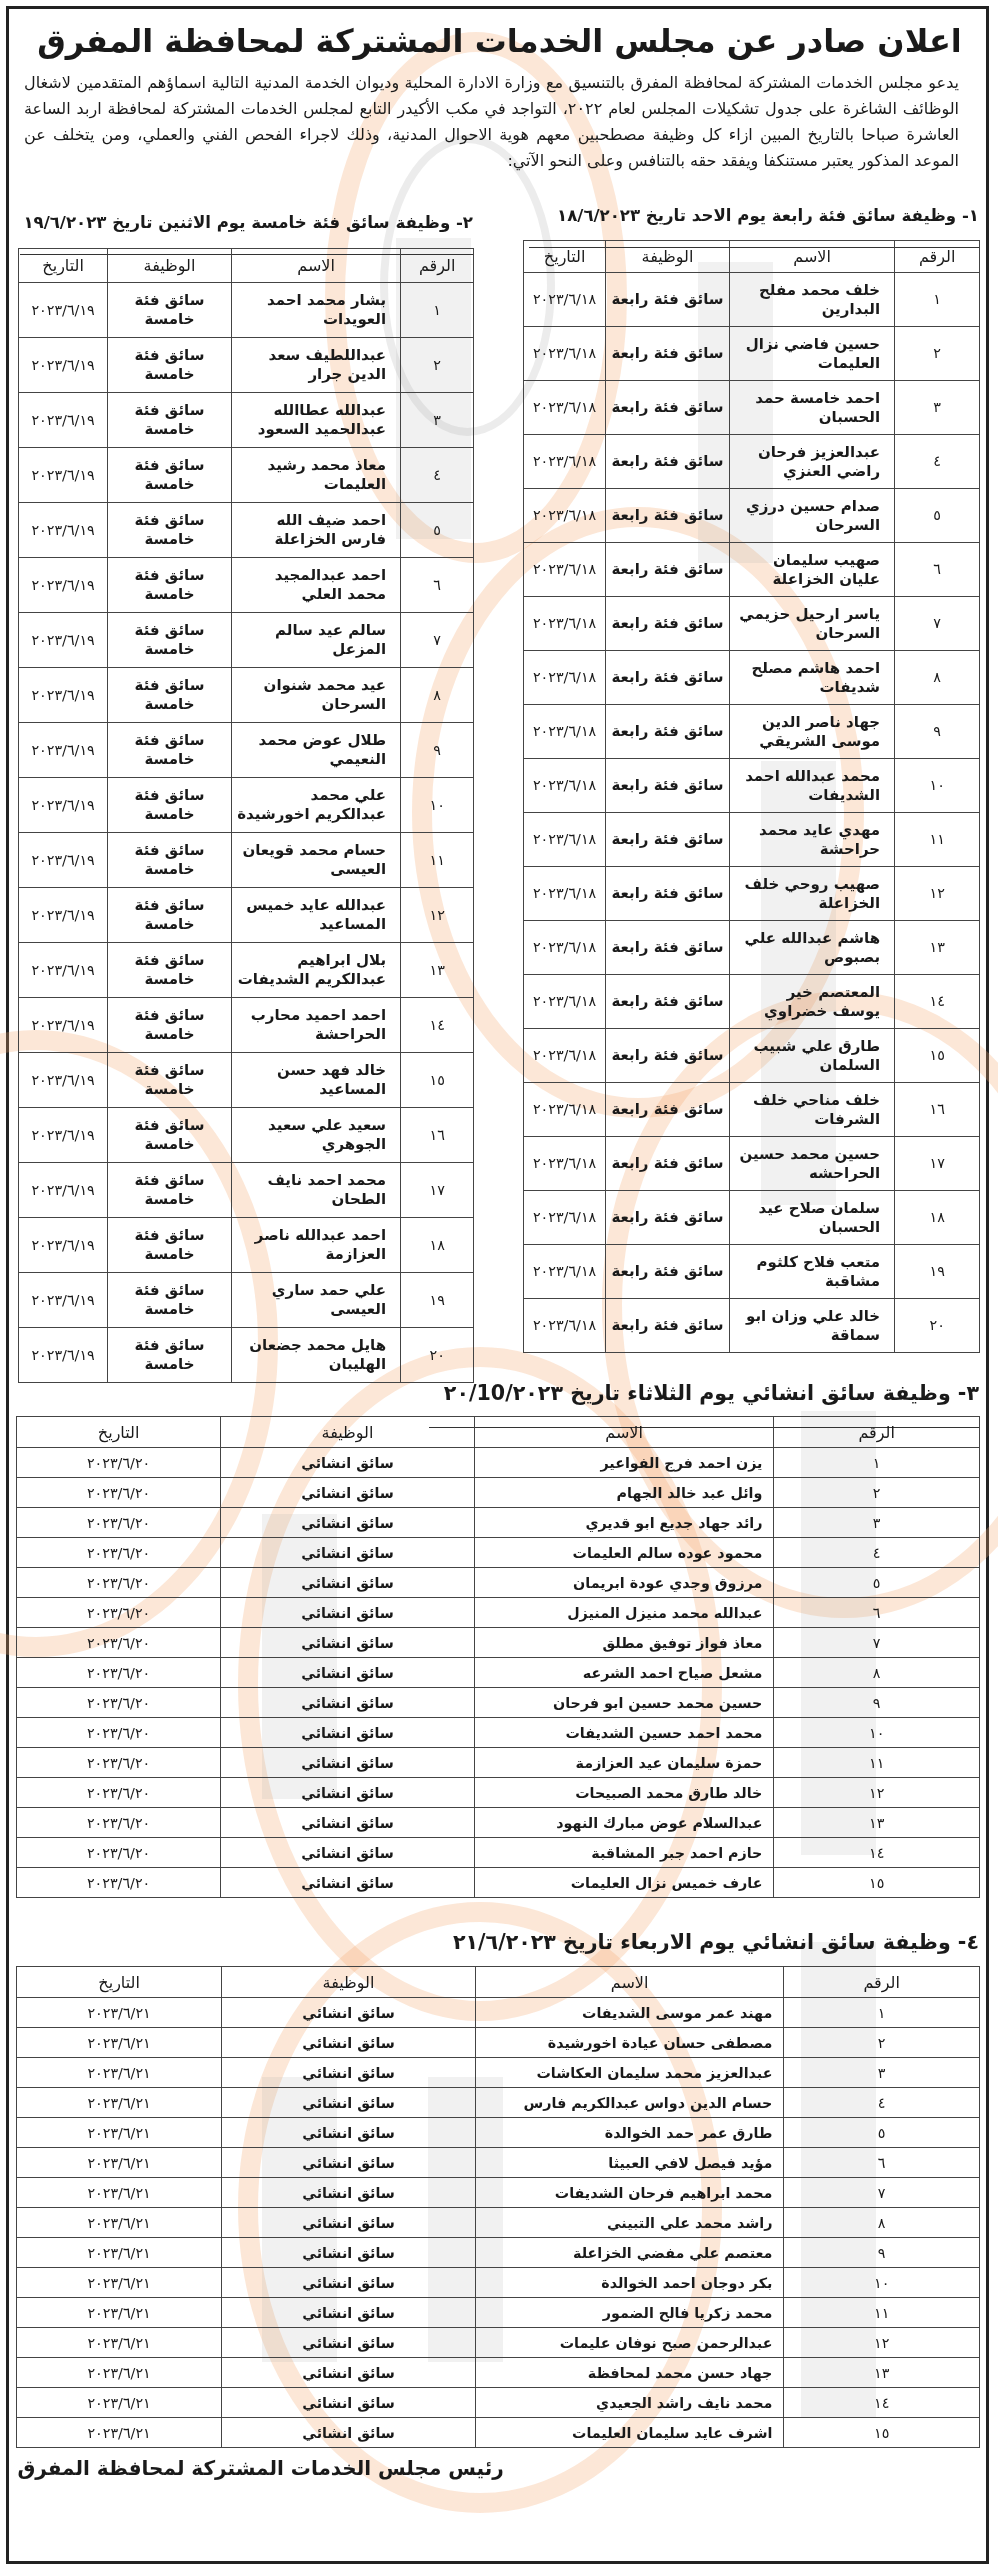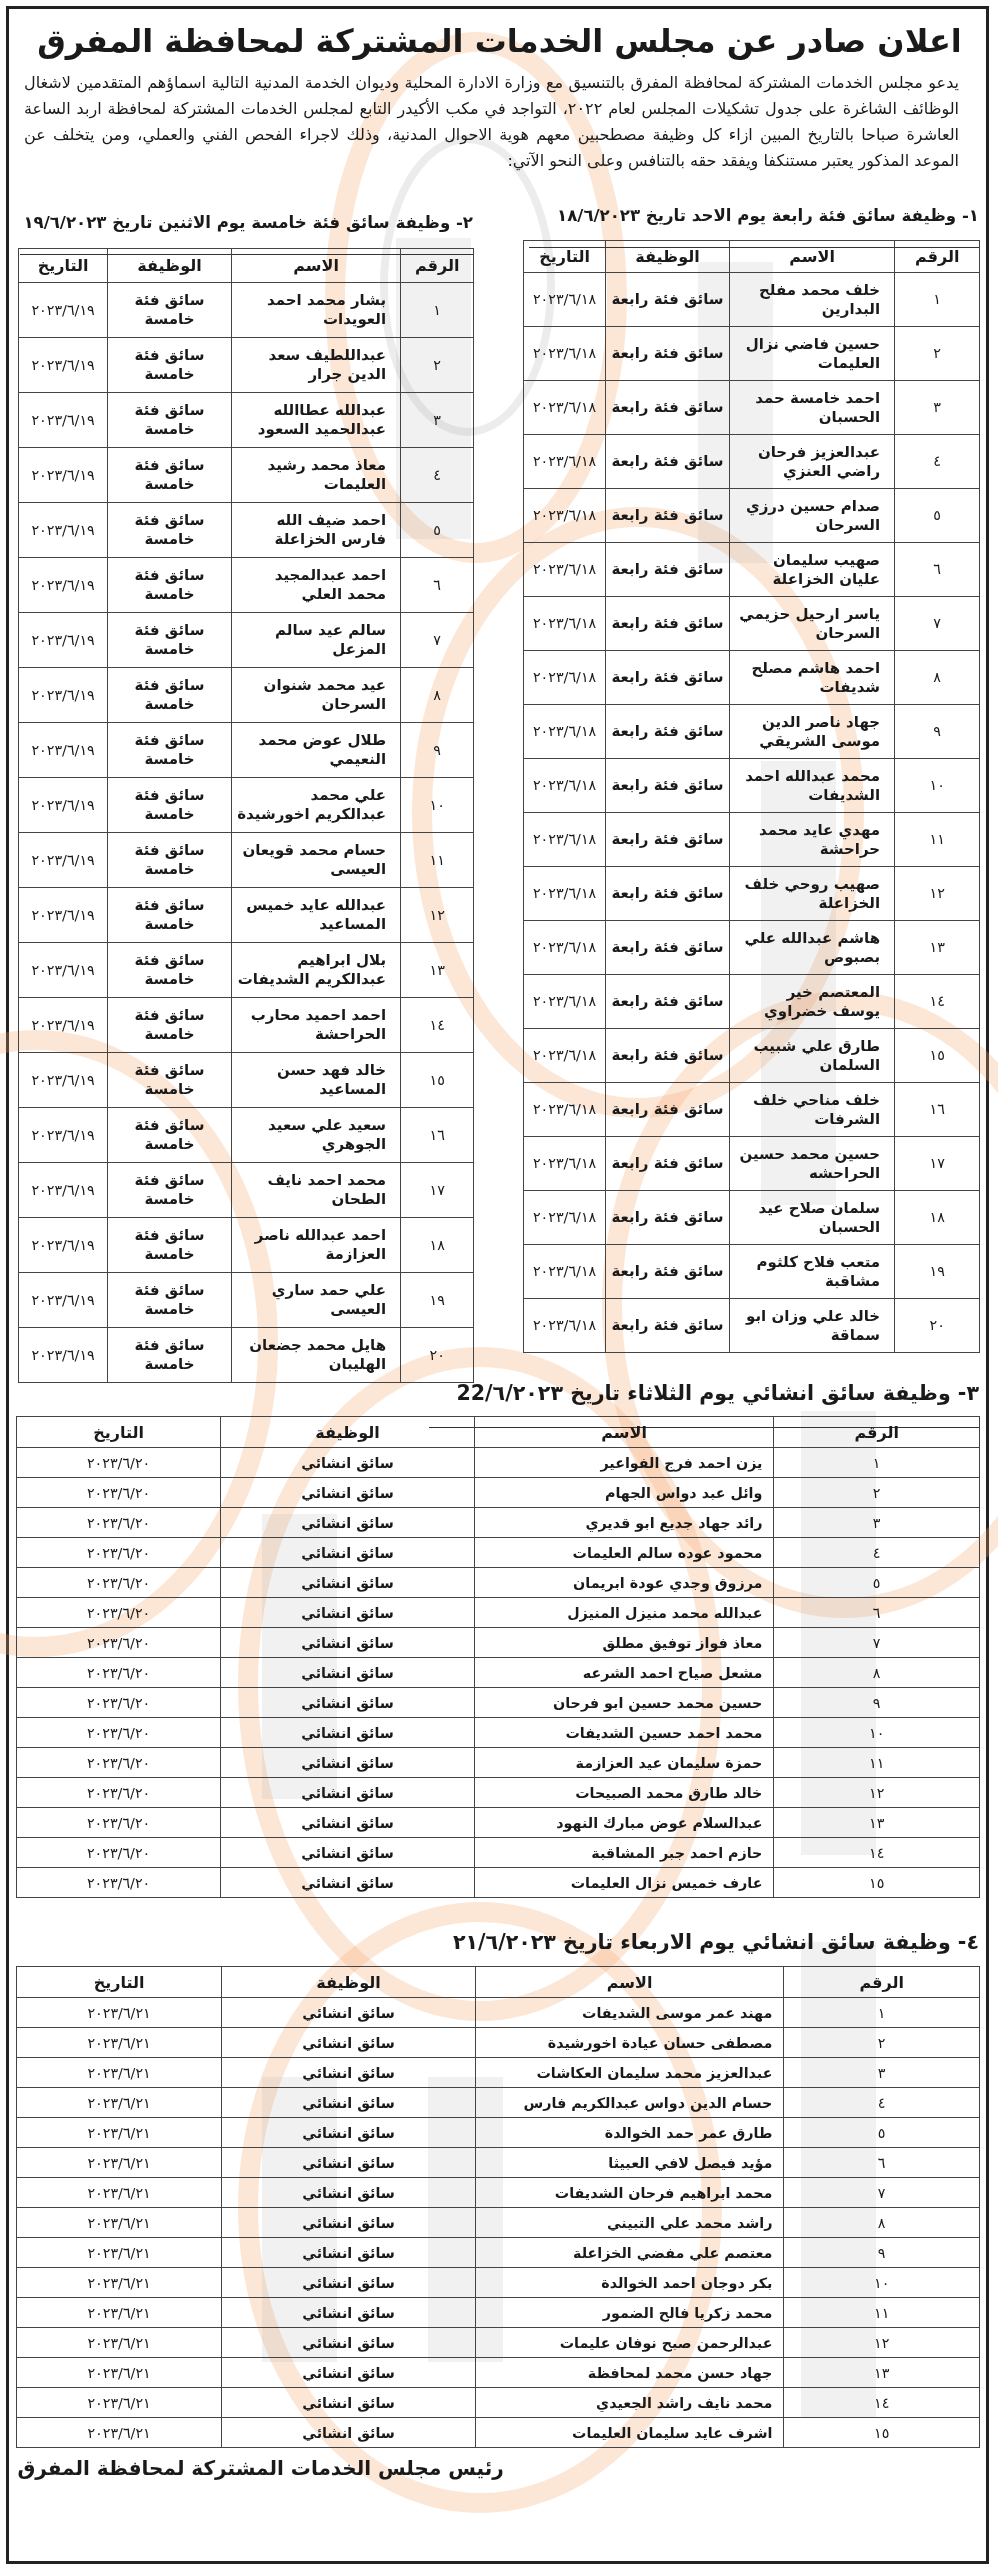--- a/index.html
+++ b/index.html
@@ -14,21 +14,21 @@
   .title { position: absolute; top: 17.4px; left: 16px; right: 16px; text-align: center; direction: rtl;
            font-size: 32px; font-weight: bold; letter-spacing: 0; line-height: 48px; }
   .intro { position: absolute; top: 70px; left: 24px; right: 40px; direction: rtl; text-align: justify;
            text-align-last: right; font-size: 16px; font-weight: normal; line-height: 26px; }
   .sec-title { position: absolute; direction: rtl; font-weight: bold; white-space: nowrap;
                border-bottom: 1.6px solid #333; padding-bottom: 19px; }
   .sec-title.small { font-size: 16.6px; line-height: 24px; }
   .sec-title.large { font-size: 20.6px; line-height: 28.5px; }
   table { position: absolute; border-collapse: collapse; direction: rtl; background: transparent; }
   td, th { border: 1.6px solid #444; text-align: center; vertical-align: middle; padding: 0 4.8px; }
-  th { font-weight: bold; font-size: 16px; }
+  th { font-weight: normal; font-size: 16px; }
   .t-narrow td { font-size: 15px; font-weight: bold; line-height: 19px; }
   .t-narrow td.num, .t-narrow td.date { font-weight: normal; font-size: 14.3px; }
   .t-narrow td.name { text-align: right; padding-right: 14.3px; }
   .t-wide td { font-size: 14.3px; font-weight: bold; }
   .t-wide td.num, .t-wide td.date { font-weight: normal; }
   .t-wide td.name { text-align: right; padding-right: 11px; }
   .signature { position: absolute; left: 17.4px; top: 2449px; direction: rtl; text-align: left;
                font-size: 20px; font-weight: bold; line-height: 38px; }
   .signature div { text-align: left; }
 </style>
@@ -319,40 +319,40 @@
       </tr>
       <tr style="height: 55px;">
         <td class="num">٢٠</td>
         <td class="name">هايل محمد جضعان الهليبان</td>
         <td class="job">سائق فئة خامسة</td>
         <td class="date">٢٠٢٣/٦/١٩</td>
       </tr>
     </tbody>
 </table>
 
-<div class="sec-title large" style="right:20px;top:1379px;width:550px;text-align:right;">٣- وظيفة سائق انشائي يوم الثلاثاء تاريخ 22/٦/٢٠٢٣</div>
+<div class="sec-title large" style="right:20px;top:1379px;width:550px;text-align:right;">٣- وظيفة سائق انشائي يوم الثلاثاء تاريخ ٢٠/10/٢٠٢٣</div>
 <table class="t-wide" style="left:16px;top:1416px;width:964px;" id="tbl2">
   <thead>
     <tr style="height:31px;">
       <th style="width:195px;">الرقم</th>
       <th style="width:289px;">الاسم</th>
       <th style="width:243px;">الوظيفة</th>
       <th>التاريخ</th>
     </tr>
   </thead>
   <tbody>
       <tr style="height: 30px;">
         <td class="num">١</td>
         <td class="name">يزن احمد فرج الفواعير</td>
         <td class="job">سائق انشائي</td>
         <td class="date">٢٠٢٣/٦/٢٠</td>
       </tr>
       <tr style="height: 30px;">
         <td class="num">٢</td>
-        <td class="name">وائل عبد دواس الجهام</td>
+        <td class="name">وائل عبد خالد الجهام</td>
         <td class="job">سائق انشائي</td>
         <td class="date">٢٠٢٣/٦/٢٠</td>
       </tr>
       <tr style="height: 30px;">
         <td class="num">٣</td>
         <td class="name">رائد جهاد جديع ابو قديري</td>
         <td class="job">سائق انشائي</td>
         <td class="date">٢٠٢٣/٦/٢٠</td>
       </tr>
       <tr style="height: 30px;">

